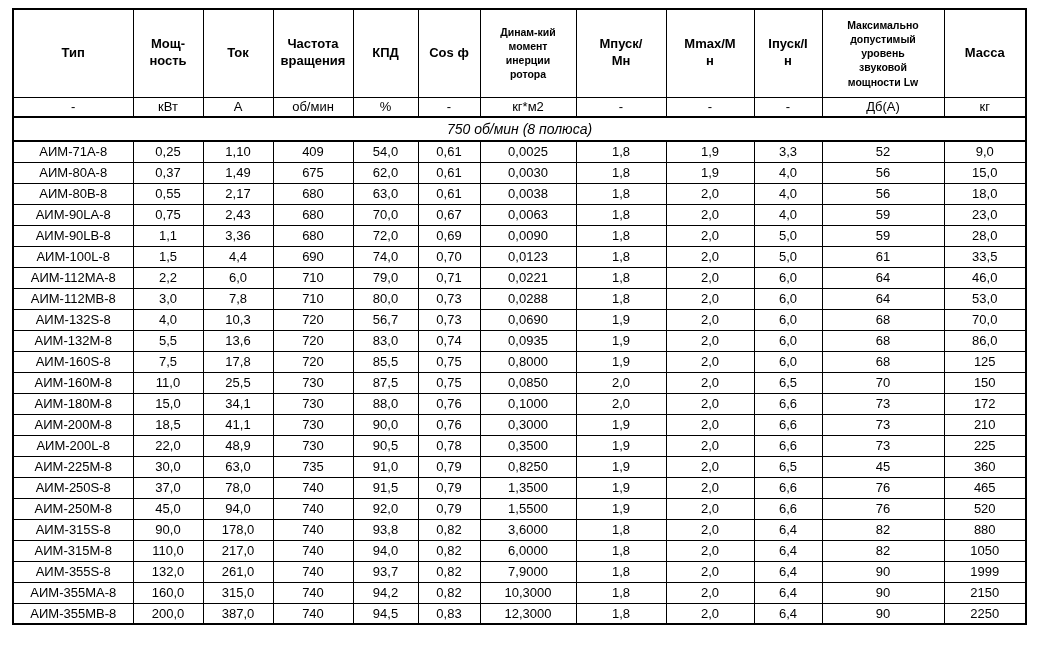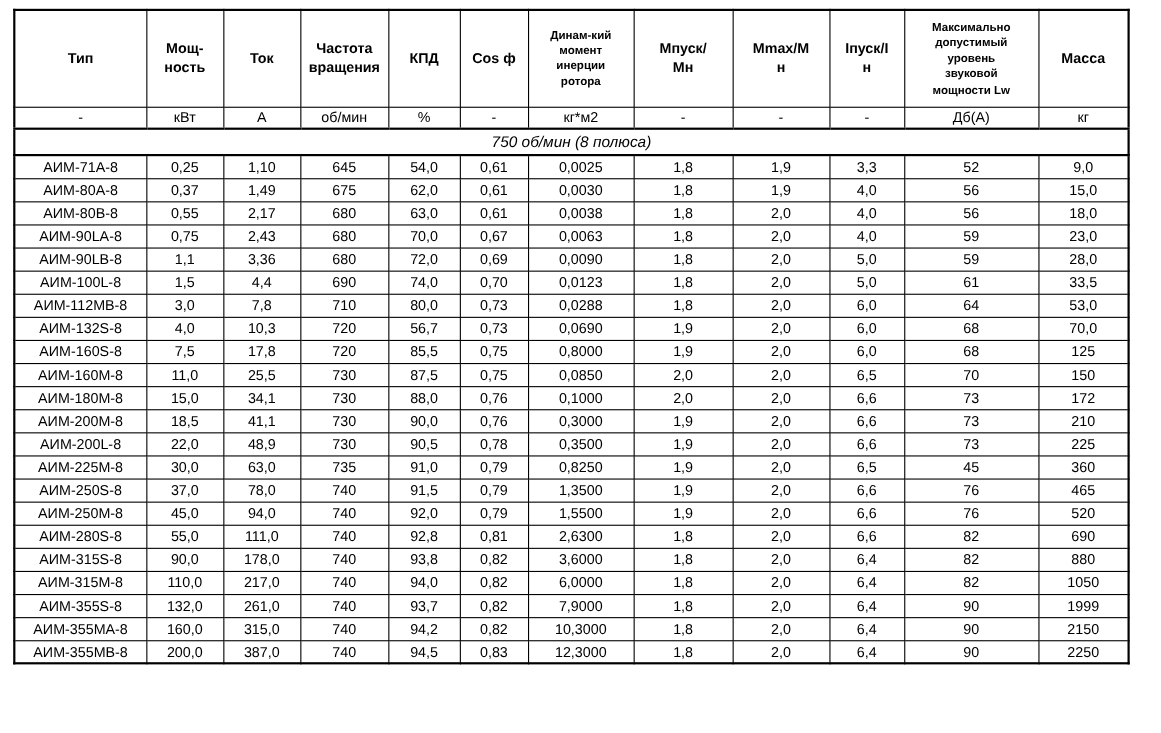--- a/index.html
+++ b/index.html
@@ -138,21 +138,21 @@
         </tr>
       <tr class="section">
         <td colspan="12">750 об/мин (8 полюса)</td>
       </tr>
     </thead>
     <tbody id="table-body">
         <tr>
           <td>АИМ-71А-8</td>
           <td>0,25</td>
           <td>1,10</td>
-          <td>645</td>
+          <td>409</td>
           <td>54,0</td>
           <td>0,61</td>
           <td>0,0025</td>
           <td>1,8</td>
           <td>1,9</td>
           <td>3,3</td>
           <td>52</td>
           <td>9,0</td>
         </tr>
         <tr>
@@ -219,20 +219,34 @@
           <td>74,0</td>
           <td>0,70</td>
           <td>0,0123</td>
           <td>1,8</td>
           <td>2,0</td>
           <td>5,0</td>
           <td>61</td>
           <td>33,5</td>
         </tr>
         <tr>
+          <td>АИМ-112МА-8</td>
+          <td>2,2</td>
+          <td>6,0</td>
+          <td>710</td>
+          <td>79,0</td>
+          <td>0,71</td>
+          <td>0,0221</td>
+          <td>1,8</td>
+          <td>2,0</td>
+          <td>6,0</td>
+          <td>64</td>
+          <td>46,0</td>
+        </tr>
+        <tr>
           <td>АИМ-112МВ-8</td>
           <td>3,0</td>
           <td>7,8</td>
           <td>710</td>
           <td>80,0</td>
           <td>0,73</td>
           <td>0,0288</td>
           <td>1,8</td>
           <td>2,0</td>
           <td>6,0</td>
@@ -247,20 +261,34 @@
           <td>56,7</td>
           <td>0,73</td>
           <td>0,0690</td>
           <td>1,9</td>
           <td>2,0</td>
           <td>6,0</td>
           <td>68</td>
           <td>70,0</td>
         </tr>
         <tr>
+          <td>АИМ-132М-8</td>
+          <td>5,5</td>
+          <td>13,6</td>
+          <td>720</td>
+          <td>83,0</td>
+          <td>0,74</td>
+          <td>0,0935</td>
+          <td>1,9</td>
+          <td>2,0</td>
+          <td>6,0</td>
+          <td>68</td>
+          <td>86,0</td>
+        </tr>
+        <tr>
           <td>АИМ-160S-8</td>
           <td>7,5</td>
           <td>17,8</td>
           <td>720</td>
           <td>85,5</td>
           <td>0,75</td>
           <td>0,8000</td>
           <td>1,9</td>
           <td>2,0</td>
           <td>6,0</td>
@@ -359,34 +387,20 @@
           <td>92,0</td>
           <td>0,79</td>
           <td>1,5500</td>
           <td>1,9</td>
           <td>2,0</td>
           <td>6,6</td>
           <td>76</td>
           <td>520</td>
         </tr>
         <tr>
-          <td>АИМ-280S-8</td>
-          <td>55,0</td>
-          <td>111,0</td>
-          <td>740</td>
-          <td>92,8</td>
-          <td>0,81</td>
-          <td>2,6300</td>
-          <td>1,8</td>
-          <td>2,0</td>
-          <td>6,6</td>
-          <td>82</td>
-          <td>690</td>
-        </tr>
-        <tr>
           <td>АИМ-315S-8</td>
           <td>90,0</td>
           <td>178,0</td>
           <td>740</td>
           <td>93,8</td>
           <td>0,82</td>
           <td>3,6000</td>
           <td>1,8</td>
           <td>2,0</td>
           <td>6,4</td>

